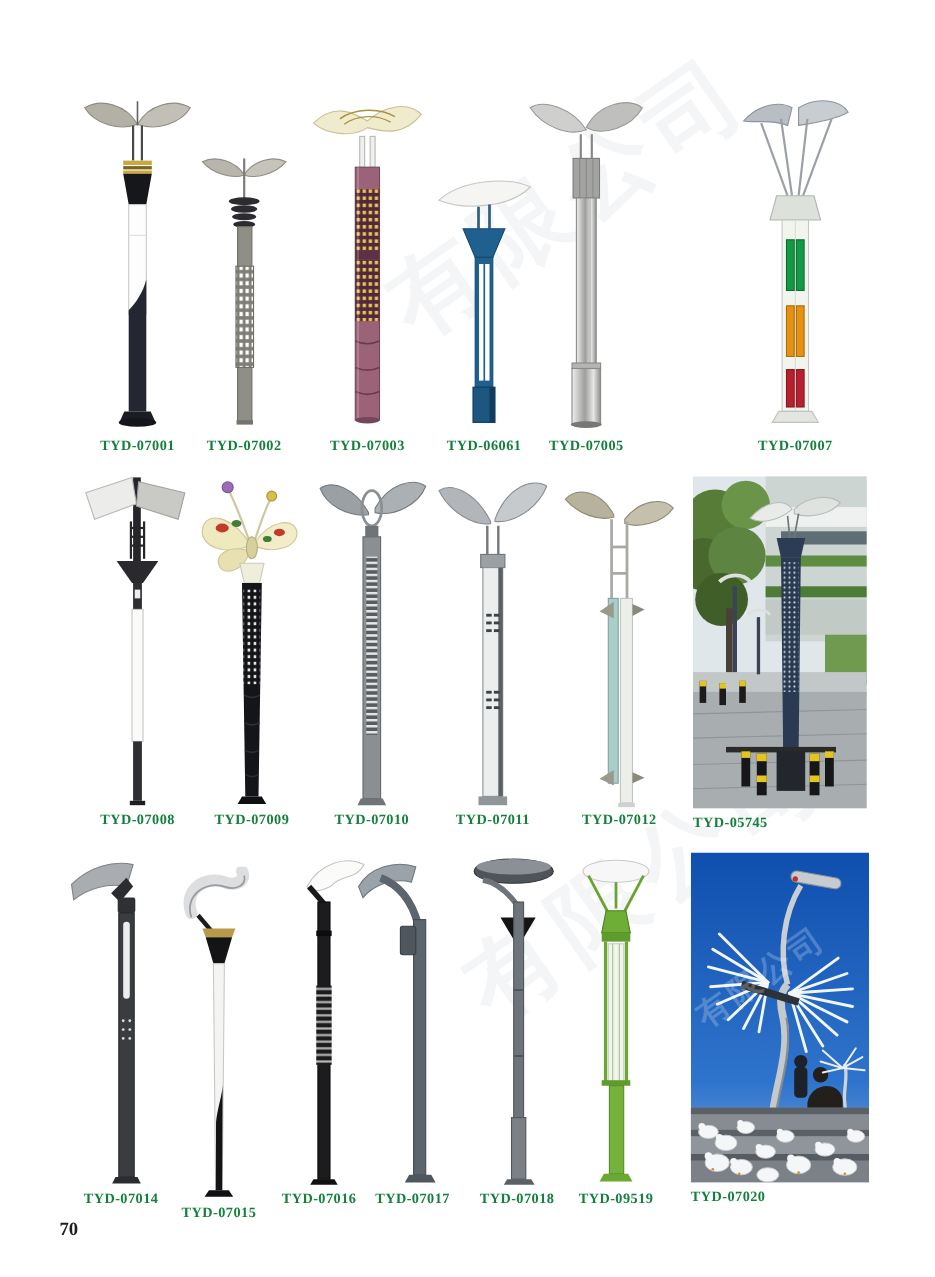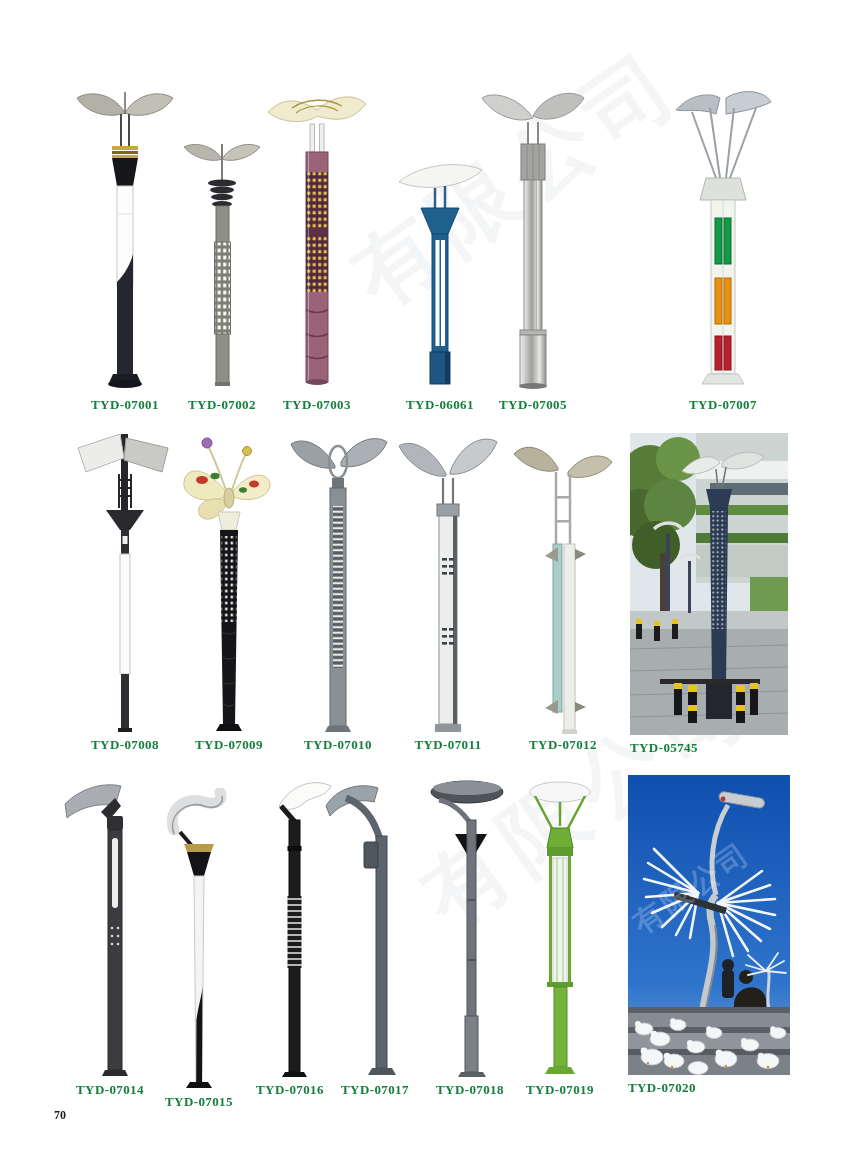--- a/index.html
+++ b/index.html
@@ -4,21 +4,21 @@
 <style>
   html,body{margin:0;padding:0;background:#9a9a9a}
   .page{position:relative;width:850px;height:1161px;margin:0 auto;background:#ffffff;
         overflow:hidden;font-family:"Liberation Serif",serif}
   .cell{position:absolute;width:110px;text-align:center}
   .cell svg,.photo-cell svg{display:block;margin:0 auto}
   .label{font-weight:bold;font-size:13px;letter-spacing:.4px;color:#15803d;
          margin-top:3px;white-space:nowrap}
   .photo-cell{position:absolute}
   .photo-label{text-align:left;margin-top:5px}
-  .pagenum{position:absolute;left:54px;top:1108px;font-weight:bold;font-size:12px;color:#1d1d1d}
+  .pagenum{position:absolute;left:54px;top:1108px;font-weight:bold;font-size:17px;color:#1d1d1d}
   .wm{position:absolute;font-weight:bold;font-size:84px;color:rgba(140,156,176,0.10);
       transform:rotate(-35deg);transform-origin:left top;letter-spacing:10px;
       pointer-events:none;white-space:nowrap;font-family:"DejaVu Sans",sans-serif}
 </style>
 </head>
 <body>
 
 <div class="page">
 
   <div class="wm" style="left:330px;top:240px">有限公司</div>
@@ -59,21 +59,21 @@
       <ellipse cx="55" cy="104" rx="12" ry="3.4" fill="#2c2c30"></ellipse>
       <ellipse cx="55" cy="111" rx="11" ry="3.2" fill="#2c2c30"></ellipse>
       <ellipse cx="55" cy="118" rx="10" ry="3" fill="#2c2c30"></ellipse>
       <rect x="49" y="120" width="13" height="178" fill="#8f8f87" stroke="#6e6e66"></rect>
       <rect x="47.5" y="156" width="16" height="92" fill="url(#p2)" stroke="#6e6e66"></rect>
       <rect x="48" y="296" width="15" height="4" fill="#74746c"></rect>
     </svg>
     <div class="label">TYD-07002</div>
   </div>
 
-  <div class="cell" style="left:262px;top:86px">
+  <div class="cell" style="left:279px;top:86px">
     <svg width="110" height="308" viewBox="0 0 110 308">
       <defs>
         <pattern id="p3" width="5.5" height="6.5" patternUnits="userSpaceOnUse">
           <rect width="5.5" height="6.5" fill="#50283e"></rect>
           <rect x="1.2" y="1.6" width="3" height="3.2" fill="#e9c44f"></rect>
         </pattern>
       </defs>
       <path d="M6,26 C26,6 44,18 55,24 C70,10 92,6 104,18 C88,38 70,34 55,30 C44,38 20,38 6,26 Z" fill="#f1ebcd" stroke="#c8c09a"></path>
       <path d="M30,22 C44,12 66,12 80,20" stroke="#a8943a" fill="none" stroke-width="1.4"></path>
       <path d="M34,27 C46,18 64,18 76,25" stroke="#a8943a" fill="none" stroke-width="1.2"></path>
@@ -429,21 +429,21 @@
       <rect x="42" y="72" width="26" height="8" fill="#5e9c2c"></rect>
       <rect x="48" y="82" width="14" height="126" fill="#f2f4ef" stroke="#c8cac6"></rect>
       <rect x="44" y="80" width="3" height="128" fill="#6aa832"></rect>
       <rect x="63" y="80" width="3" height="128" fill="#6aa832"></rect>
       <line x1="52" y1="82" x2="52" y2="208" stroke="#9ec87a"></line>
       <line x1="58" y1="82" x2="58" y2="208" stroke="#9ec87a"></line>
       <rect x="42" y="206" width="26" height="5" fill="#5e9c2c"></rect>
       <rect x="49" y="211" width="13" height="80" fill="#74b23c" stroke="#568c28"></rect>
       <path d="M44,291 L66,291 L70,298 L40,298 Z" fill="#6aa832"></path>
     </svg>
-    <div class="label">TYD-07019</div>
+    <div class="label">TYD-09519</div>
   </div>
 
   <div class="photo-cell" style="left:628px;top:775px">
     <svg width="162" height="300" viewBox="0 0 162 300">
       <defs>
         <linearGradient id="rsky" x1="0" y1="0" x2="0" y2="1">
           <stop offset="0" stop-color="#0f4fae"></stop>
           <stop offset="0.7" stop-color="#2f74cc"></stop>
           <stop offset="1" stop-color="#7fa8dc"></stop>
         </linearGradient>

